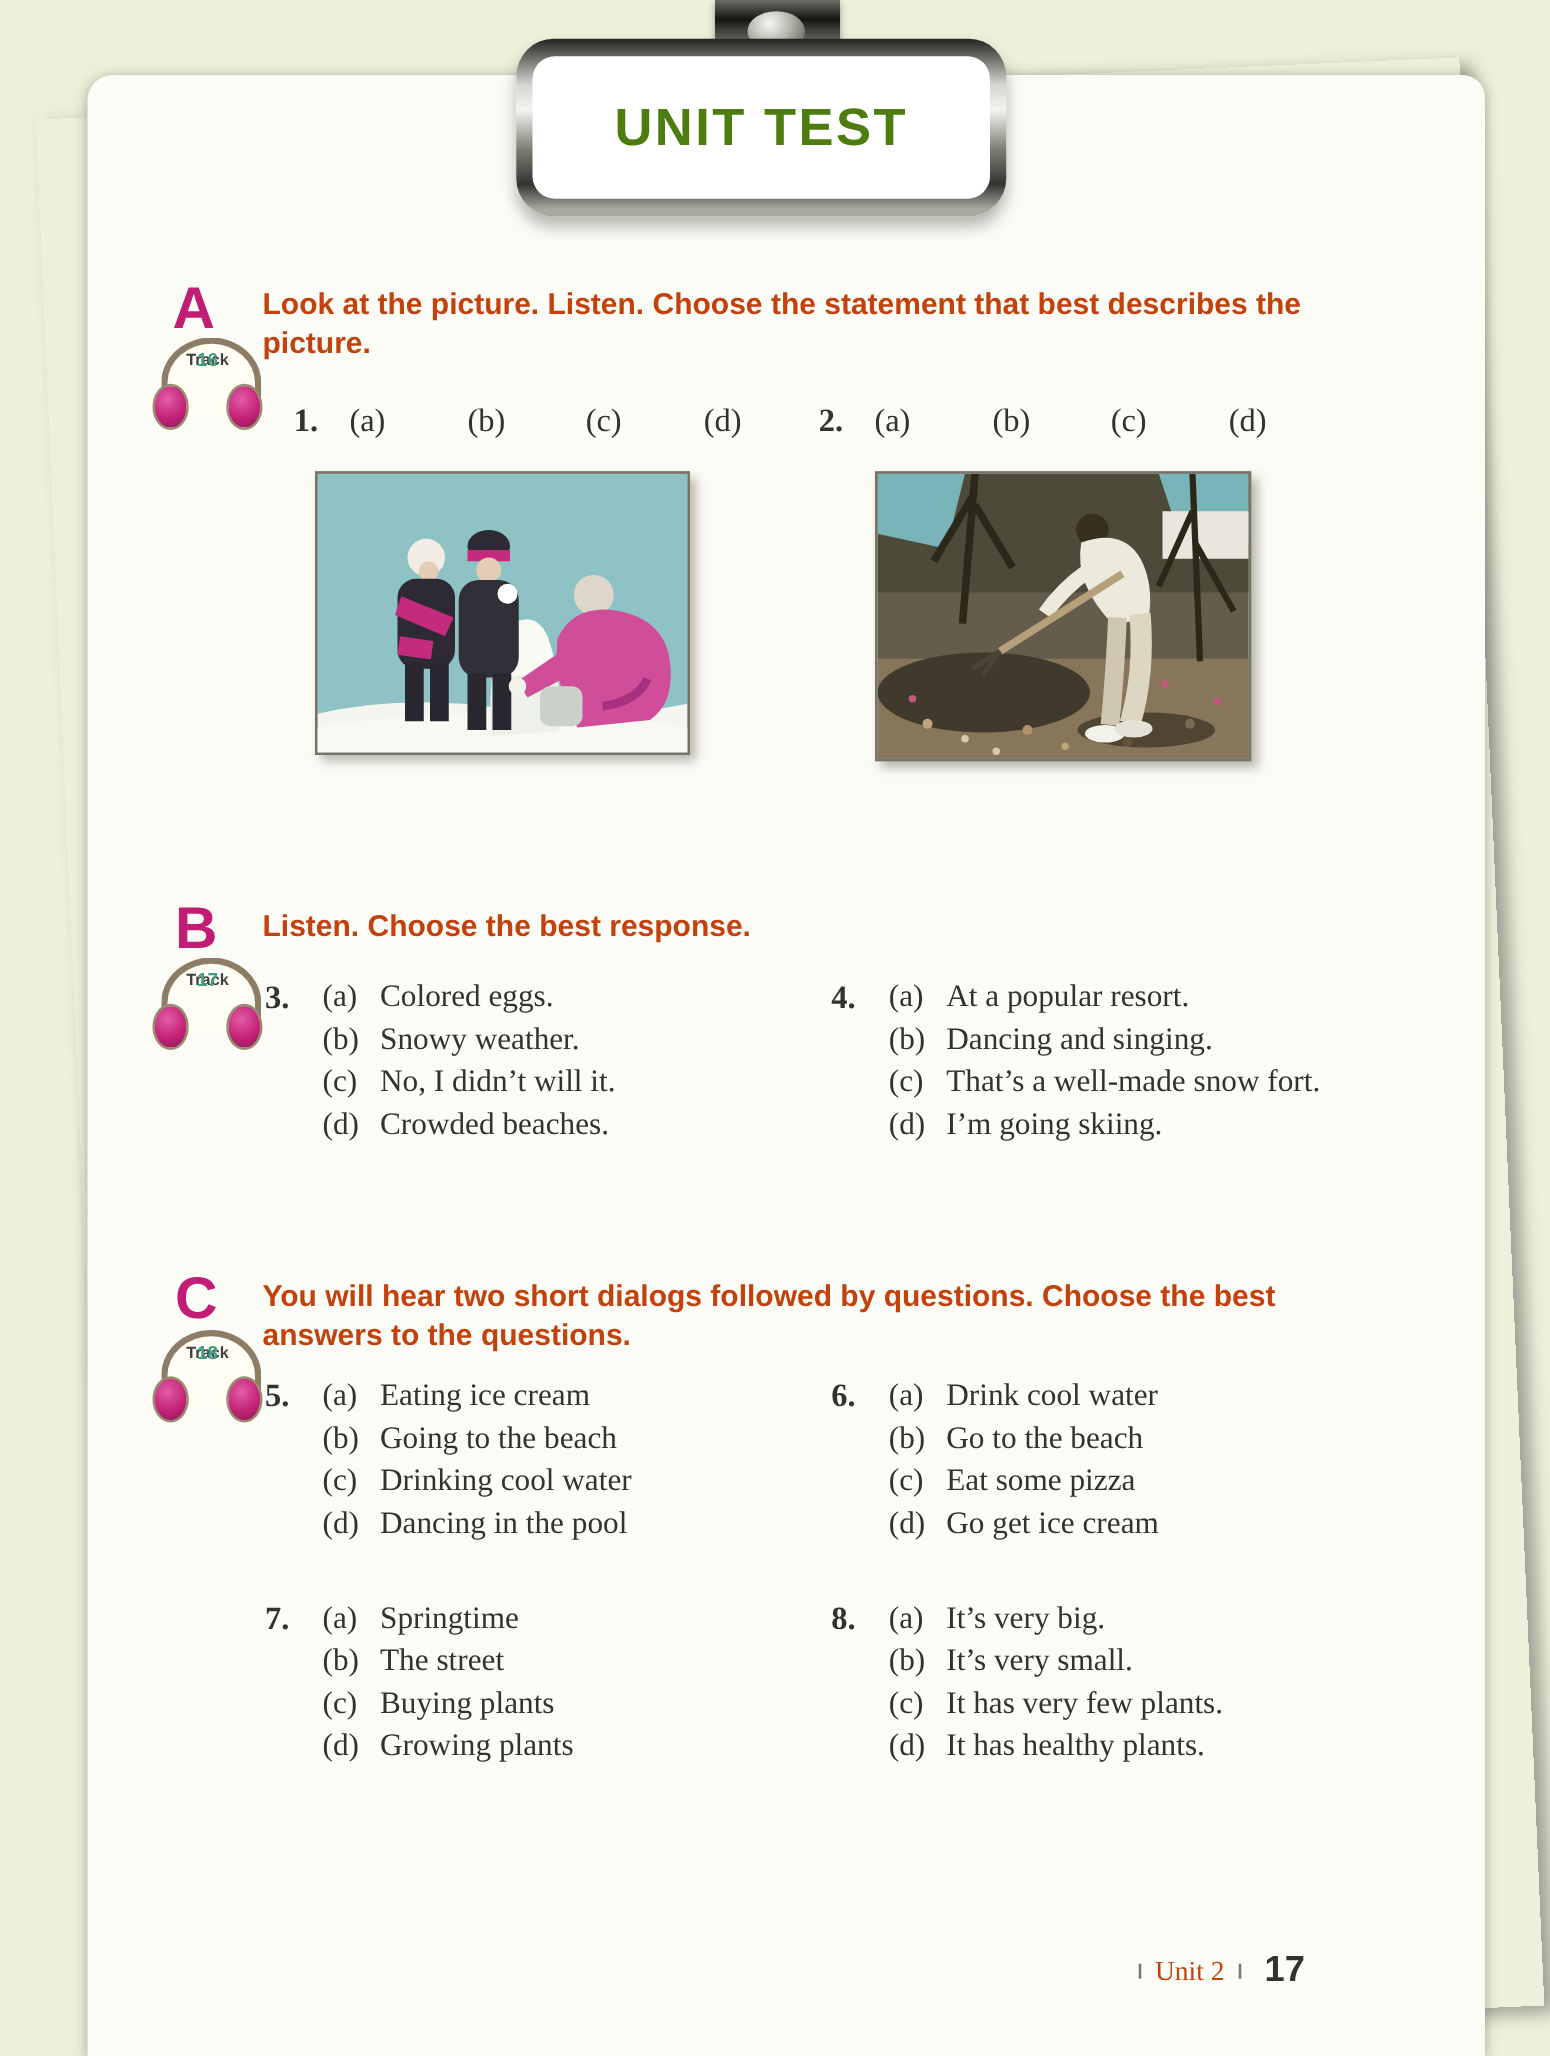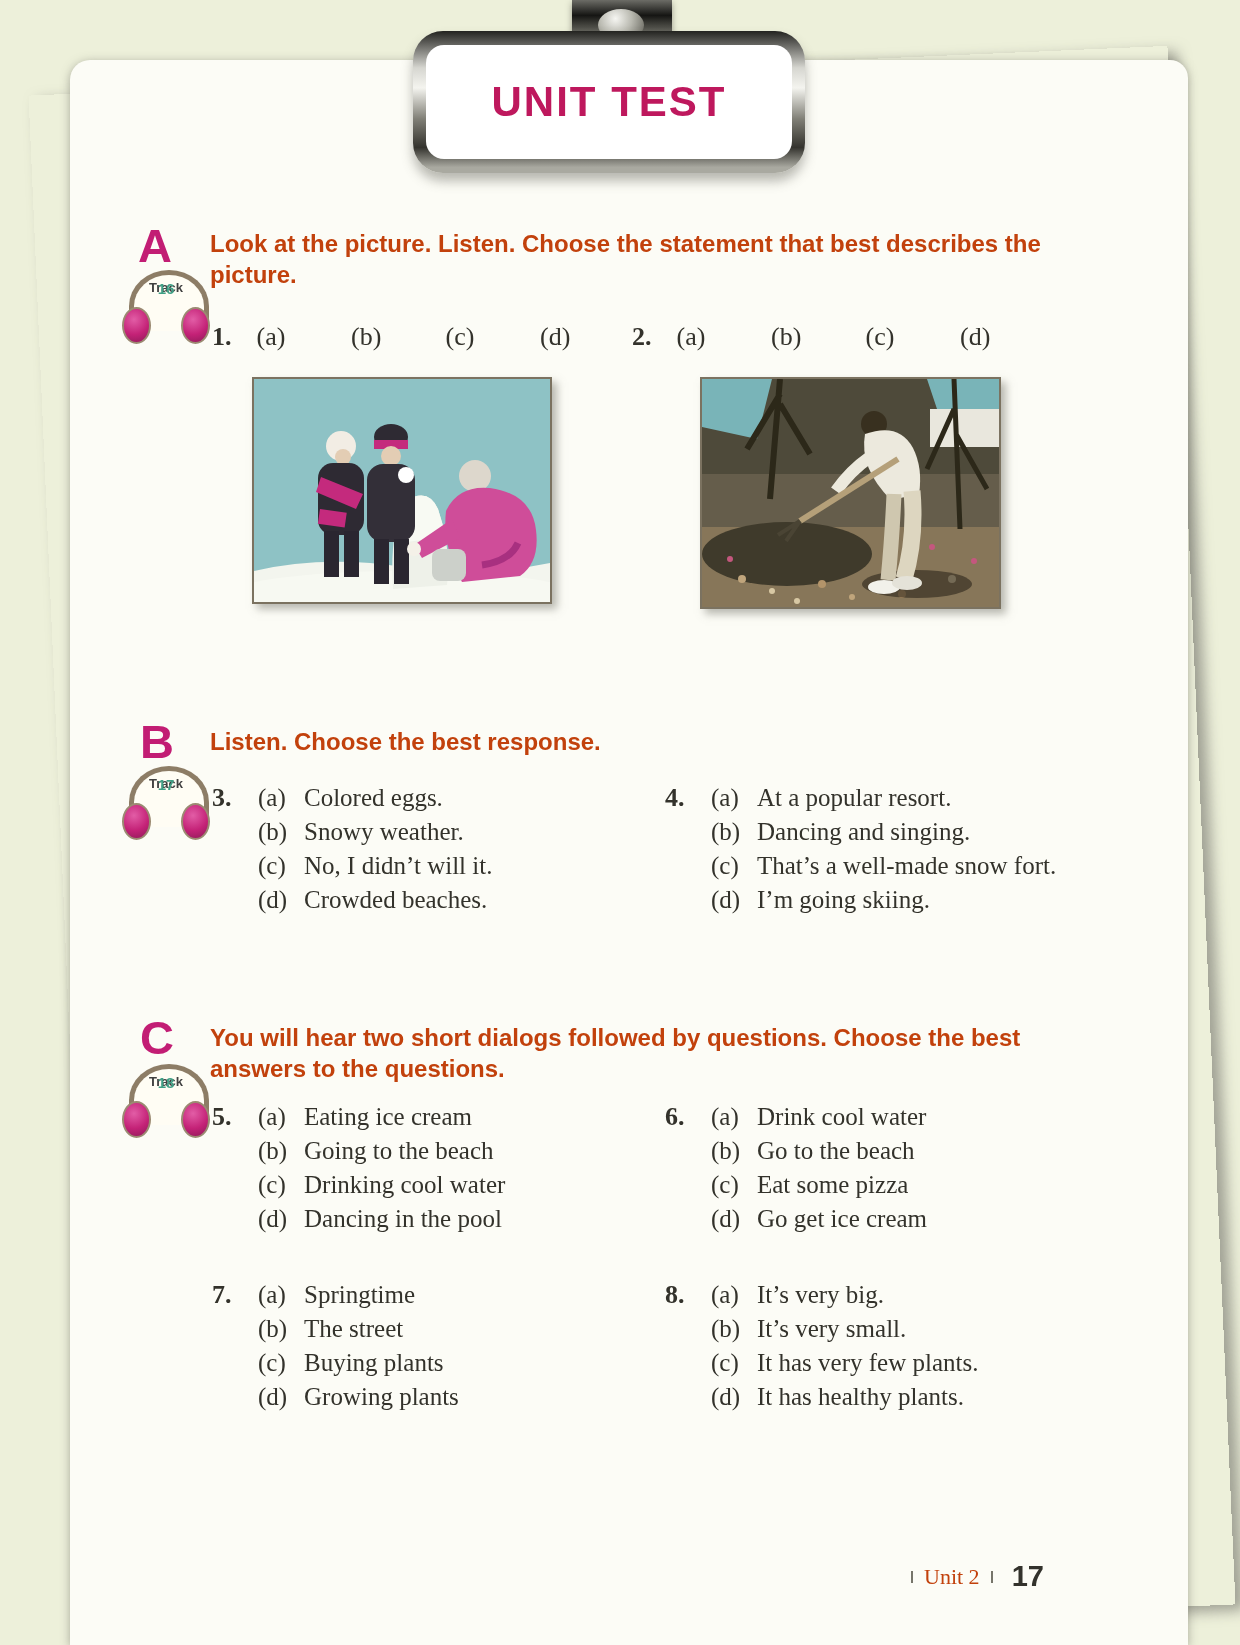--- a/index.html
+++ b/index.html
@@ -18,40 +18,40 @@
               background:linear-gradient(180deg,#6c6c66 0%,#151513 35%,#4a4a44 60%,#9c9c94 100%);
               box-shadow:0 3px 6px rgba(70,70,60,.5);}
   .clip-ball{position:absolute;left:598px;top:9px;width:46px;height:32px;border-radius:50%;
              background:radial-gradient(circle at 38% 30%,#f6f6f2,#b9b9b0 45%,#595850);}
   .clip-body{position:absolute;left:413px;top:31px;width:392px;height:142px;border-radius:30px;
              background:linear-gradient(180deg,#46464          0%,#232320 10%,#d6d6d0 26%,#f4f4ef 40%,#807f76 62%,#34332e 82%,#a9a9a0 96%);
              background:linear-gradient(180deg,#232320 0%,#d6d6d0 26%,#f4f4ef 40%,#807f76 62%,#34332e 82%,#a9a9a0 96%);
              box-shadow:0 8px 12px rgba(100,100,90,.45);}
   .clip-face{position:absolute;left:13px;top:14px;right:13px;bottom:14px;border-radius:18px;
              background:#ffffff;display:flex;align-items:center;justify-content:center;}
-  .clip-title{font-size:42px;font-weight:bold;letter-spacing:2px;color:#be185d;}
+  .clip-title{font-size:42px;font-weight:bold;letter-spacing:2px;color:#4d7c0f;}
   
   .sec-letter{position:absolute;font-size:47px;font-weight:bold;color:#c21d74;line-height:1;}
   .instr{position:absolute;font-size:24px;font-weight:bold;color:#c2410c;line-height:31px;}
   
   .hp{position:absolute;width:88px;height:78px;}
   .hp-band{position:absolute;left:7px;top:3px;width:70px;height:56px;background:#fffdf4;
            border:5px solid #8d7d66;border-bottom:none;
            border-radius:42px 42px 8px 8px / 38px 38px 6px 6px;}
   .hp-label{position:absolute;left:0;top:13px;width:100%;text-align:center;
             font-size:13px;font-weight:bold;color:#404040;}
   .hp-num{position:absolute;left:0;top:13px;width:100%;text-align:center;
           font-size:15px;font-weight:bold;color:#3f9f85;}
   .hp-cup{position:absolute;top:40px;width:25px;height:33px;border-radius:50%;
           border:2px solid #9b8a72;
           background:radial-gradient(circle at 40% 32%,#e25da6,#c42277 55%,#8d1a58);}
   .hp-cup-l{left:0;} .hp-cup-r{right:0;}
   
   .serif{font-family:"Liberation Serif",serif;color:#33322b;}
-  .choicerow{position:absolute;font-size:26px;}
+  .choicerow{position:absolute;font-size:26px;margin-left:23px;}
   .choicerow .qnum{font-weight:bold;display:inline-block;width:38px;}
   .choicerow .ch{display:inline-block;width:88px;}
   .qblock{position:absolute;display:flex;}
   .qblock .qnum{font-weight:bold;font-size:26px;line-height:34px;width:46px;flex:none;}
   .opt{display:flex;font-size:25px;line-height:34px;}
   .ol{width:46px;flex:none;}
   
   .photo{position:absolute;border:2px solid #7b7260;box-shadow:5px 5px 8px rgba(118,118,108,.5);
          overflow:hidden;background:#8ec2c5;}
   

